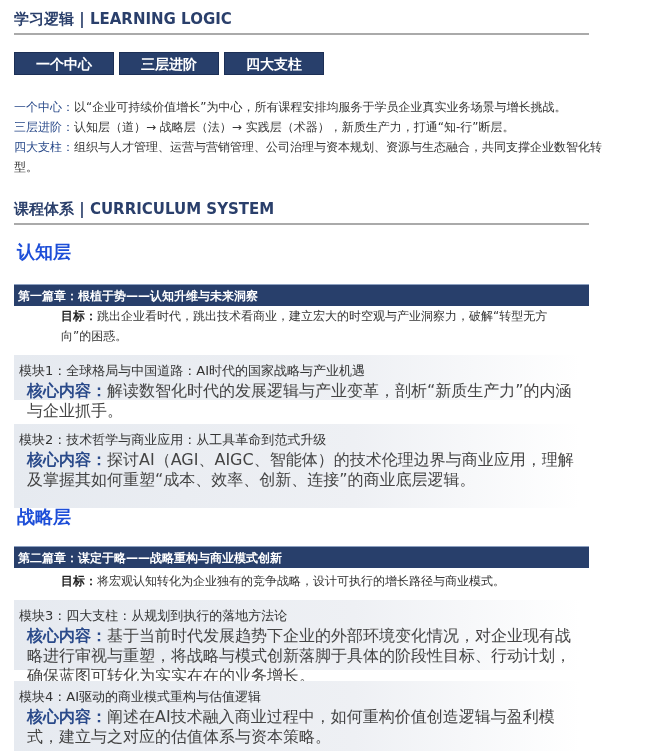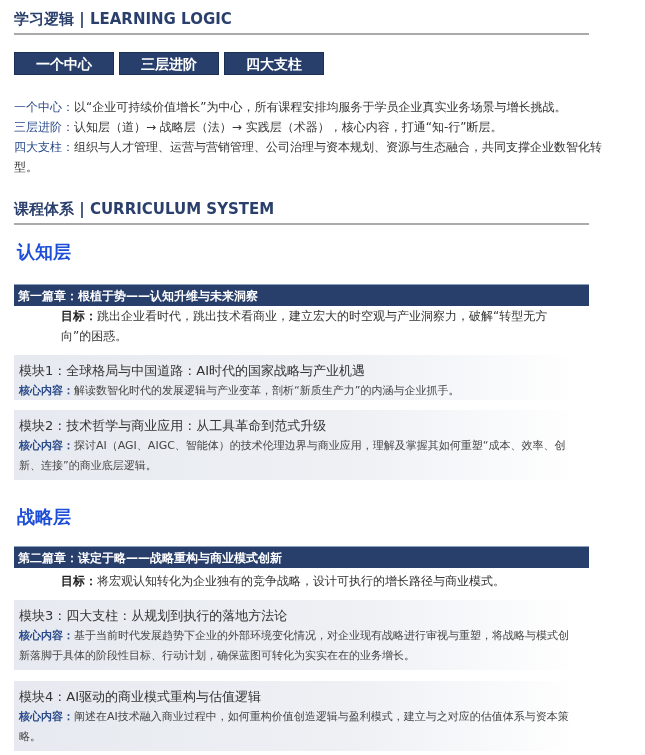--- a/index.html
+++ b/index.html
@@ -49,44 +49,44 @@
     .goal .gk { font-weight: bold; color: #222; }
     #goal-0 { top: 306px; width: 490px; }
     #goal-1 { top: 571px; }
 
     .module {
       position: absolute; left: 14px; width: 566px;
       background: linear-gradient(to right, #e6eaf0 0%, #eef0f4 60%, #ffffff 100%);
       padding: 6px 5px 4px 5px;
     }
     .module .mt { font-size: 13px; font-weight: normal; color: #333; line-height: 20px; }
-    .module .mc { font-size: 11px; line-height: 20px; color: #444; }
+    .module .mc { font-size: 16px; line-height: 20px; color: #444; margin-left: 8px; }
     .module .mc .mk { font-weight: bold; color: #2a4a8a; }
     #mod-0 { top: 355px; height: 45px; }
-    #mod-1 { top: 410px; height: 70px; }
+    #mod-1 { top: 424px; height: 84px; }
     #mod-2 { top: 600px; height: 70px; }
     #mod-3 { top: 681px; height: 70px; }
   </style>
 </head>
 <body>
 
 <div class="section-heading" id="h-logic">学习逻辑 | LEARNING LOGIC</div>
 
 <div class="pill-row">
   <div class="pill p1">一个中心</div>
   <div class="pill p2">三层进阶</div>
   <div class="pill p3">四大支柱</div>
 </div>
 
 <div class="logic-list">
   <div class="logic-item">
     <span class="k">一个中心：</span><span>以“企业可持续价值增长”为中心，所有课程安排均服务于学员企业真实业务场景与增长挑战。</span>
   </div>
   <div class="logic-item">
-    <span class="k">三层进阶：</span><span>认知层（道）→ 战略层（法）→ 实践层（术器），核心内容，打通“知-行”断层。</span>
+    <span class="k">三层进阶：</span><span>认知层（道）→ 战略层（法）→ 实践层（术器），新质生产力，打通“知-行”断层。</span>
   </div>
   <div class="logic-item">
     <span class="k">四大支柱：</span><span>组织与人才管理、运营与营销管理、公司治理与资本规划、资源与生态融合，共同支撑企业数智化转型。</span>
   </div>
 </div>
 
 <div class="section-heading" id="h-curr">课程体系 | CURRICULUM SYSTEM</div>
 
 <div class="layer-title" id="layer-0">认知层</div>
 <div class="chapter-bar" id="chap-0">第一篇章：根植于势——认知升维与未来洞察</div>

